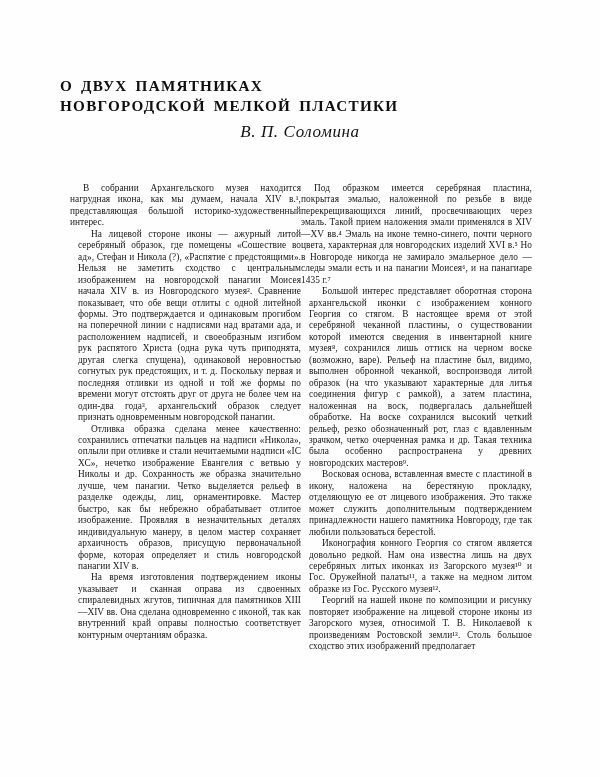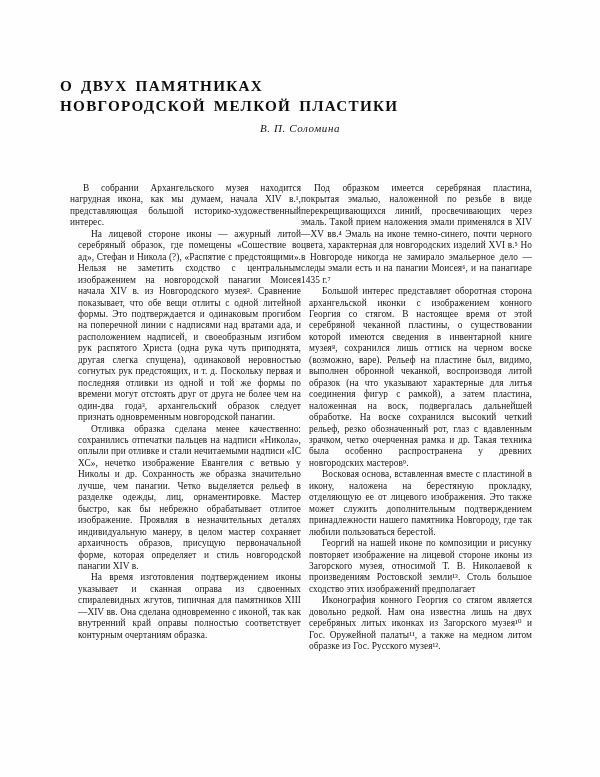--- a/index.html
+++ b/index.html
@@ -38,21 +38,21 @@
     color: #0f0f0f;
     word-spacing: 3px;
   }
   .author {
     position: absolute;
     left: 60px;
     top: 122px;
     width: 480px;
     text-align: center;
     font-style: italic;
-    font-size: 11px;
+    font-size: 17px;
     letter-spacing: 0.6px;
     color: #131313;
   }
   .columns {
     position: absolute;
     left: 60px;
     top: 183px;
     width: 482px;
     display: flex;
     justify-content: center;
@@ -96,18 +96,18 @@
       <p class="indent">В собрании Архангельского музея находится нагрудная икона, как мы думаем, начала XIV в.¹, представляющая большой историко-художественный интерес.</p>
       <p class="indent">На лицевой стороне иконы — ажурный литой серебряный образок, где помещены «Сошествие во ад», Стефан и Никола (?), «Распятие с предстоящими». Нельзя не заметить сходство с центральным изображением на новгородской панагии Моисея начала XIV в. из Новгородского музея². Сравнение показывает, что обе вещи отлиты с одной литейной формы. Это подтверждается и одинаковым прогибом на поперечной линии с надписями над вратами ада, и расположением надписей, и своеобразным изгибом рук распятого Христа (одна рука чуть приподнята, другая слегка спущена), одинаковой неровностью согнутых рук предстоящих, и т. д. Поскольку первая и последняя отливки из одной и той же формы по времени могут отстоять друг от друга не более чем на один-два года³, архангельский образок следует признать одновременным новгородской панагии.</p>
       <p class="indent">Отливка образка сделана менее качественно: сохранились отпечатки пальцев на надписи «Никола», оплыли при отливке и стали нечитаемыми надписи «IС ХС», нечетко изображение Евангелия с ветвью у Николы и др. Сохранность же образка значительно лучше, чем панагии. Четко выделяется рельеф в разделке одежды, лиц, орнаментировке. Мастер быстро, как бы небрежно обрабатывает отлитое изображение. Проявляя в незначительных деталях индивидуальную манеру, в целом мастер сохраняет архаичность образов, присущую первоначальной форме, которая определяет и стиль новгородской панагии XIV в.</p>
       <p class="indent">На время изготовления подтверждением иконы указывает и сканная оправа из сдвоенных спиралевидных жгутов, типичная для памятников XIII—XIV вв. Она сделана одновременно с иконой, так как внутренний край оправы полностью соответствует контурным очертаниям образка.</p>
     </div>
 
     <div class="col">
       <p class="indent">Под образком имеется серебряная пластина, покрытая эмалью, наложенной по резьбе в виде перекрещивающихся линий, просвечивающих через эмаль. Такой прием наложения эмали применялся в XIV—XV вв.⁴ Эмаль на иконе темно-синего, почти черного цвета, характерная для новгородских изделий XVI в.⁵ Но в Новгороде никогда не замирало эмальерное дело — следы эмали есть и на панагии Моисея⁶, и на панагиаре 1435 г.⁷</p>
       <p class="indent">Большой интерес представляет оборотная сторона архангельской иконки с изображением конного Георгия со стягом. В настоящее время от этой серебряной чеканной пластины, о существовании которой имеются сведения в инвентарной книге музея⁸, сохранился лишь оттиск на черном воске (возможно, варе). Рельеф на пластине был, видимо, выполнен обронной чеканкой, воспроизводя литой образок (на что указывают характерные для литья соединения фигур с рамкой), а затем пластина, наложенная на воск, подвергалась дальнейшей обработке. На воске сохранился высокий четкий рельеф, резко обозначенный рот, глаз с вдавленным зрачком, четко очерченная рамка и др. Такая техника была особенно распространена у древних новгородских мастеров⁹.</p>
       <p class="indent">Восковая основа, вставленная вместе с пластиной в икону, наложена на берестяную прокладку, отделяющую ее от лицевого изображения. Это также может служить дополнительным подтверждением принадлежности нашего памятника Новгороду, где так любили пользоваться берестой.</p>
+      <p class="indent">Иконография конного Георгия со стягом является довольно редкой. Нам она известна лишь на двух серебряных литых иконках из Загорского музея¹⁰ и Гос. Оружейной палаты¹¹, а также на медном литом образке из Гос. Русского музея¹².</p>
       <p class="indent">Георгий на нашей иконе по композиции и рисунку повторяет изображение на лицевой стороне иконы из Загорского музея, относимой Т. В. Николаевой к произведениям Ростовской земли¹³. Столь большое сходство этих изображений предполагает</p>
-      <p class="indent">Иконография конного Георгия со стягом является довольно редкой. Нам она известна лишь на двух серебряных литых иконках из Загорского музея¹⁰ и Гос. Оружейной палаты¹¹, а также на медном литом образке из Гос. Русского музея¹².</p>
     </div>
 
   </div>
 </div>
 
 </body></html>

